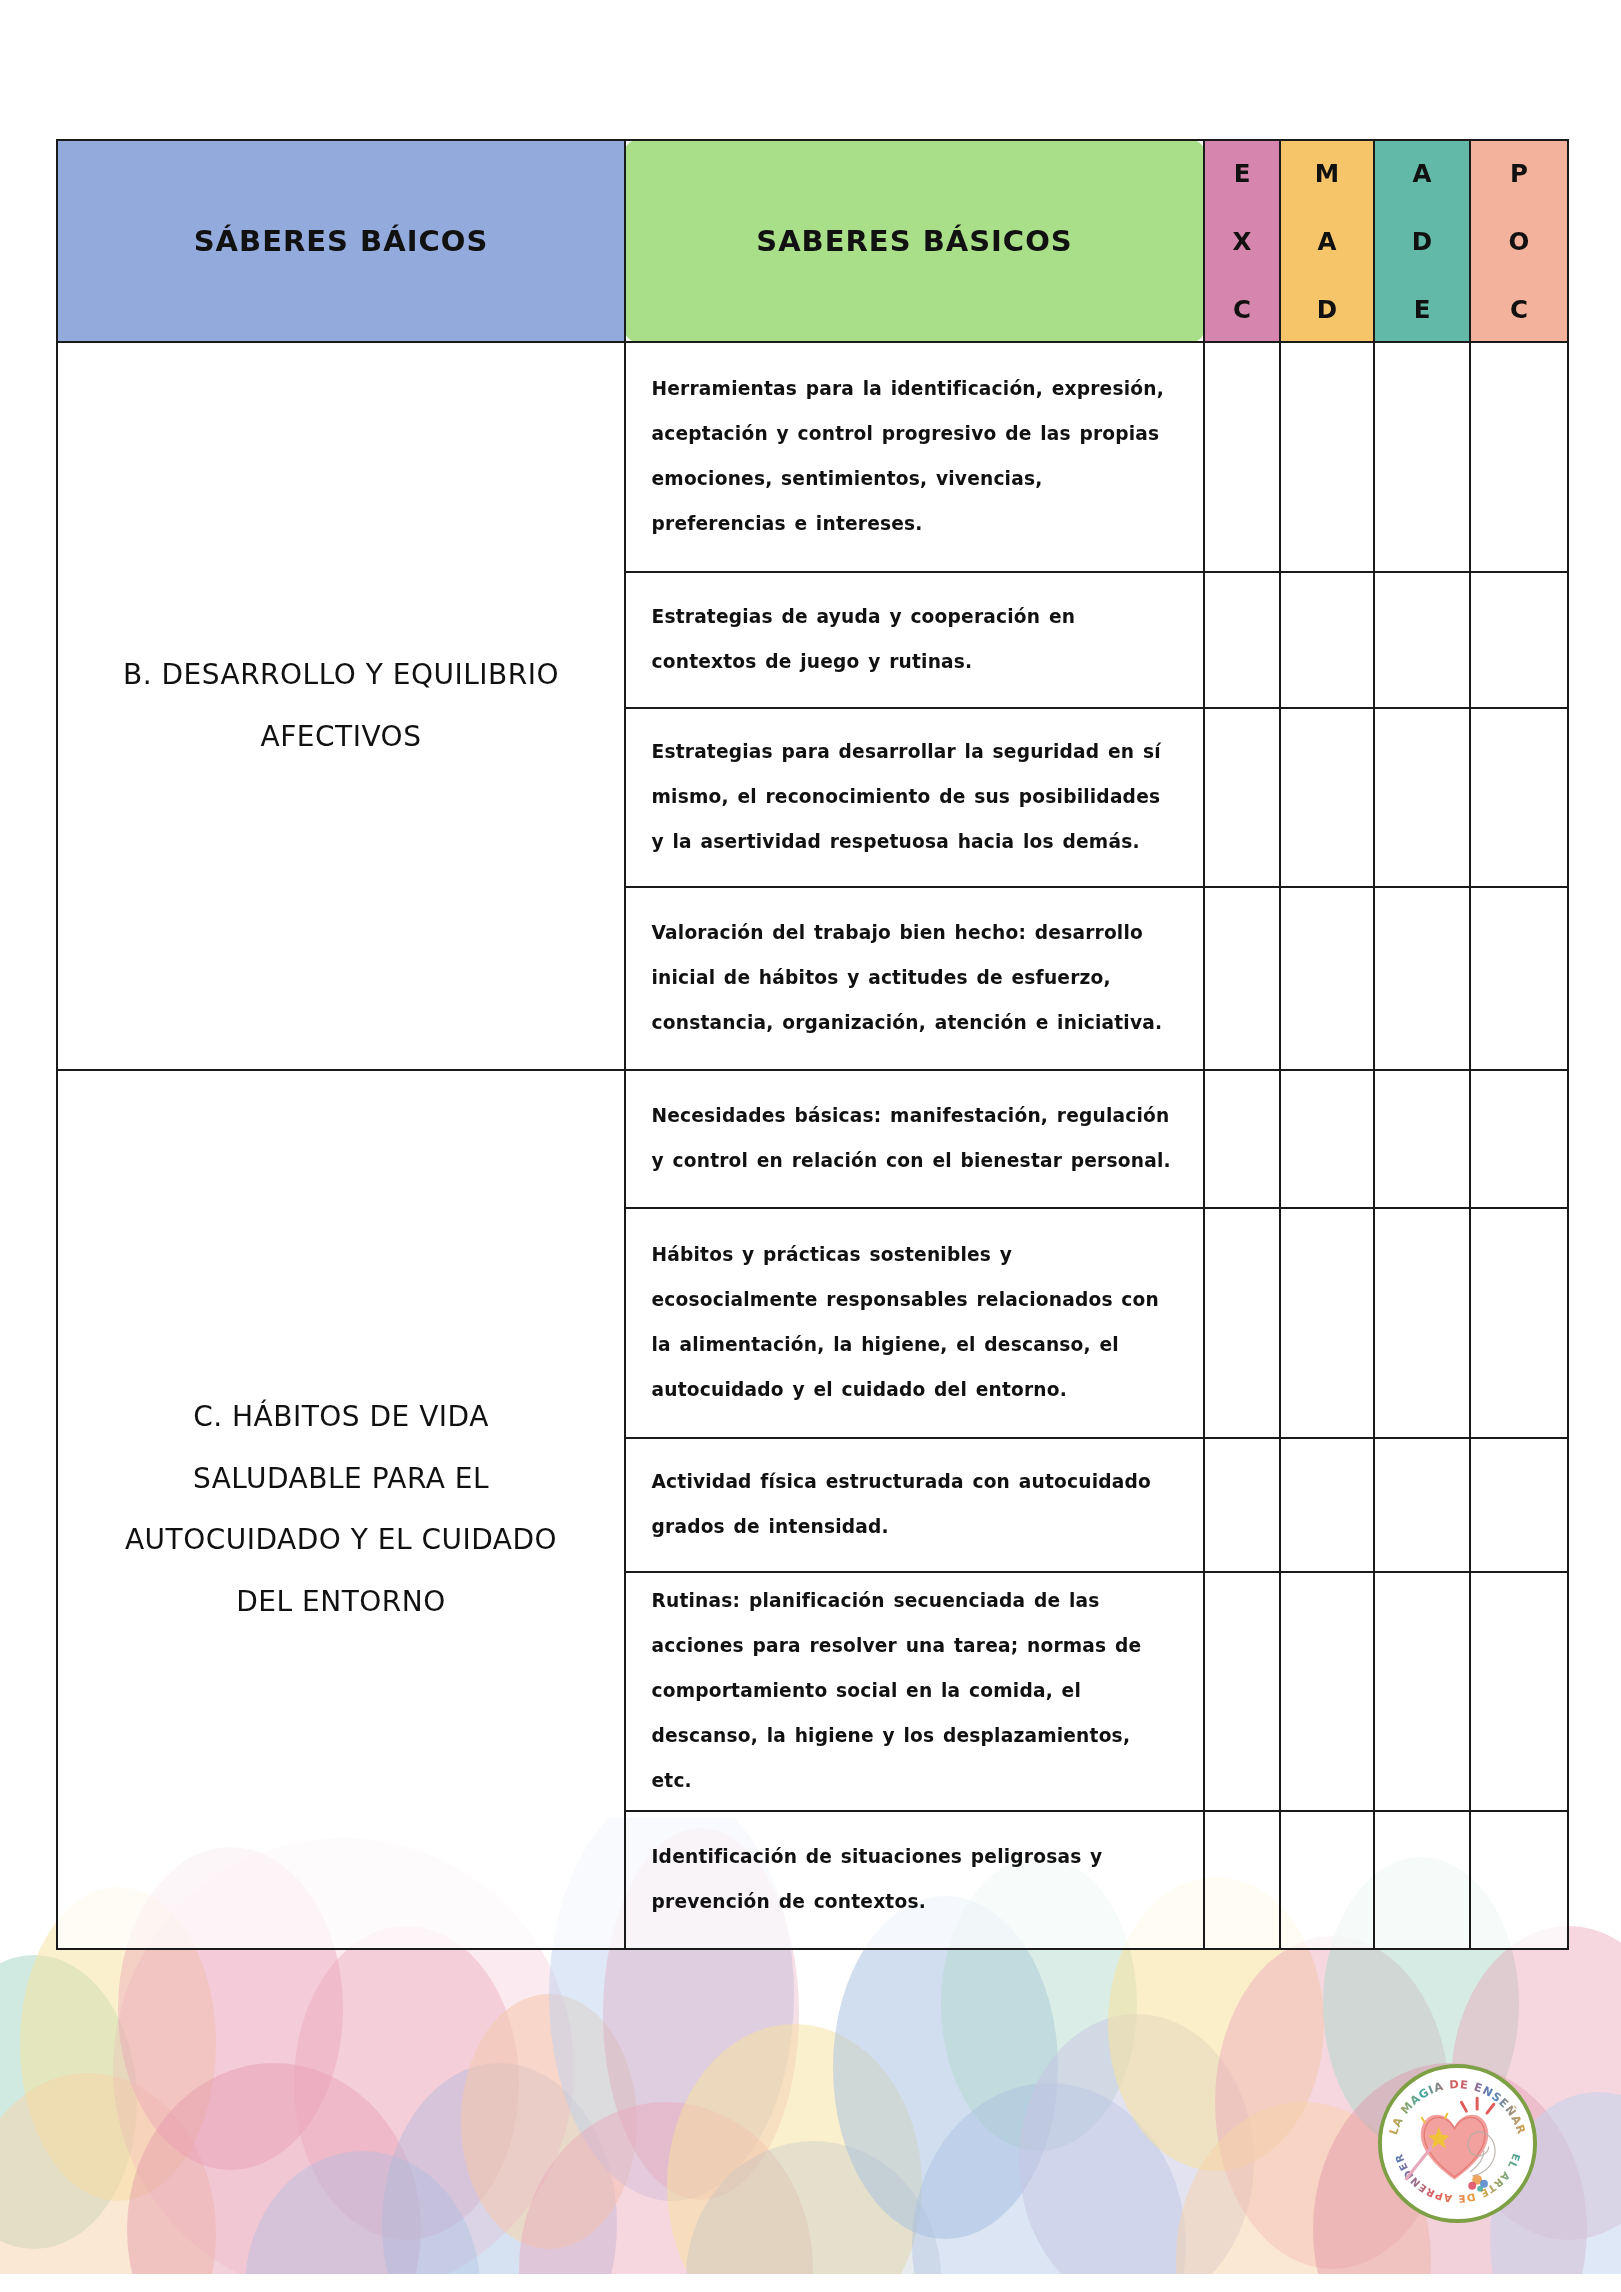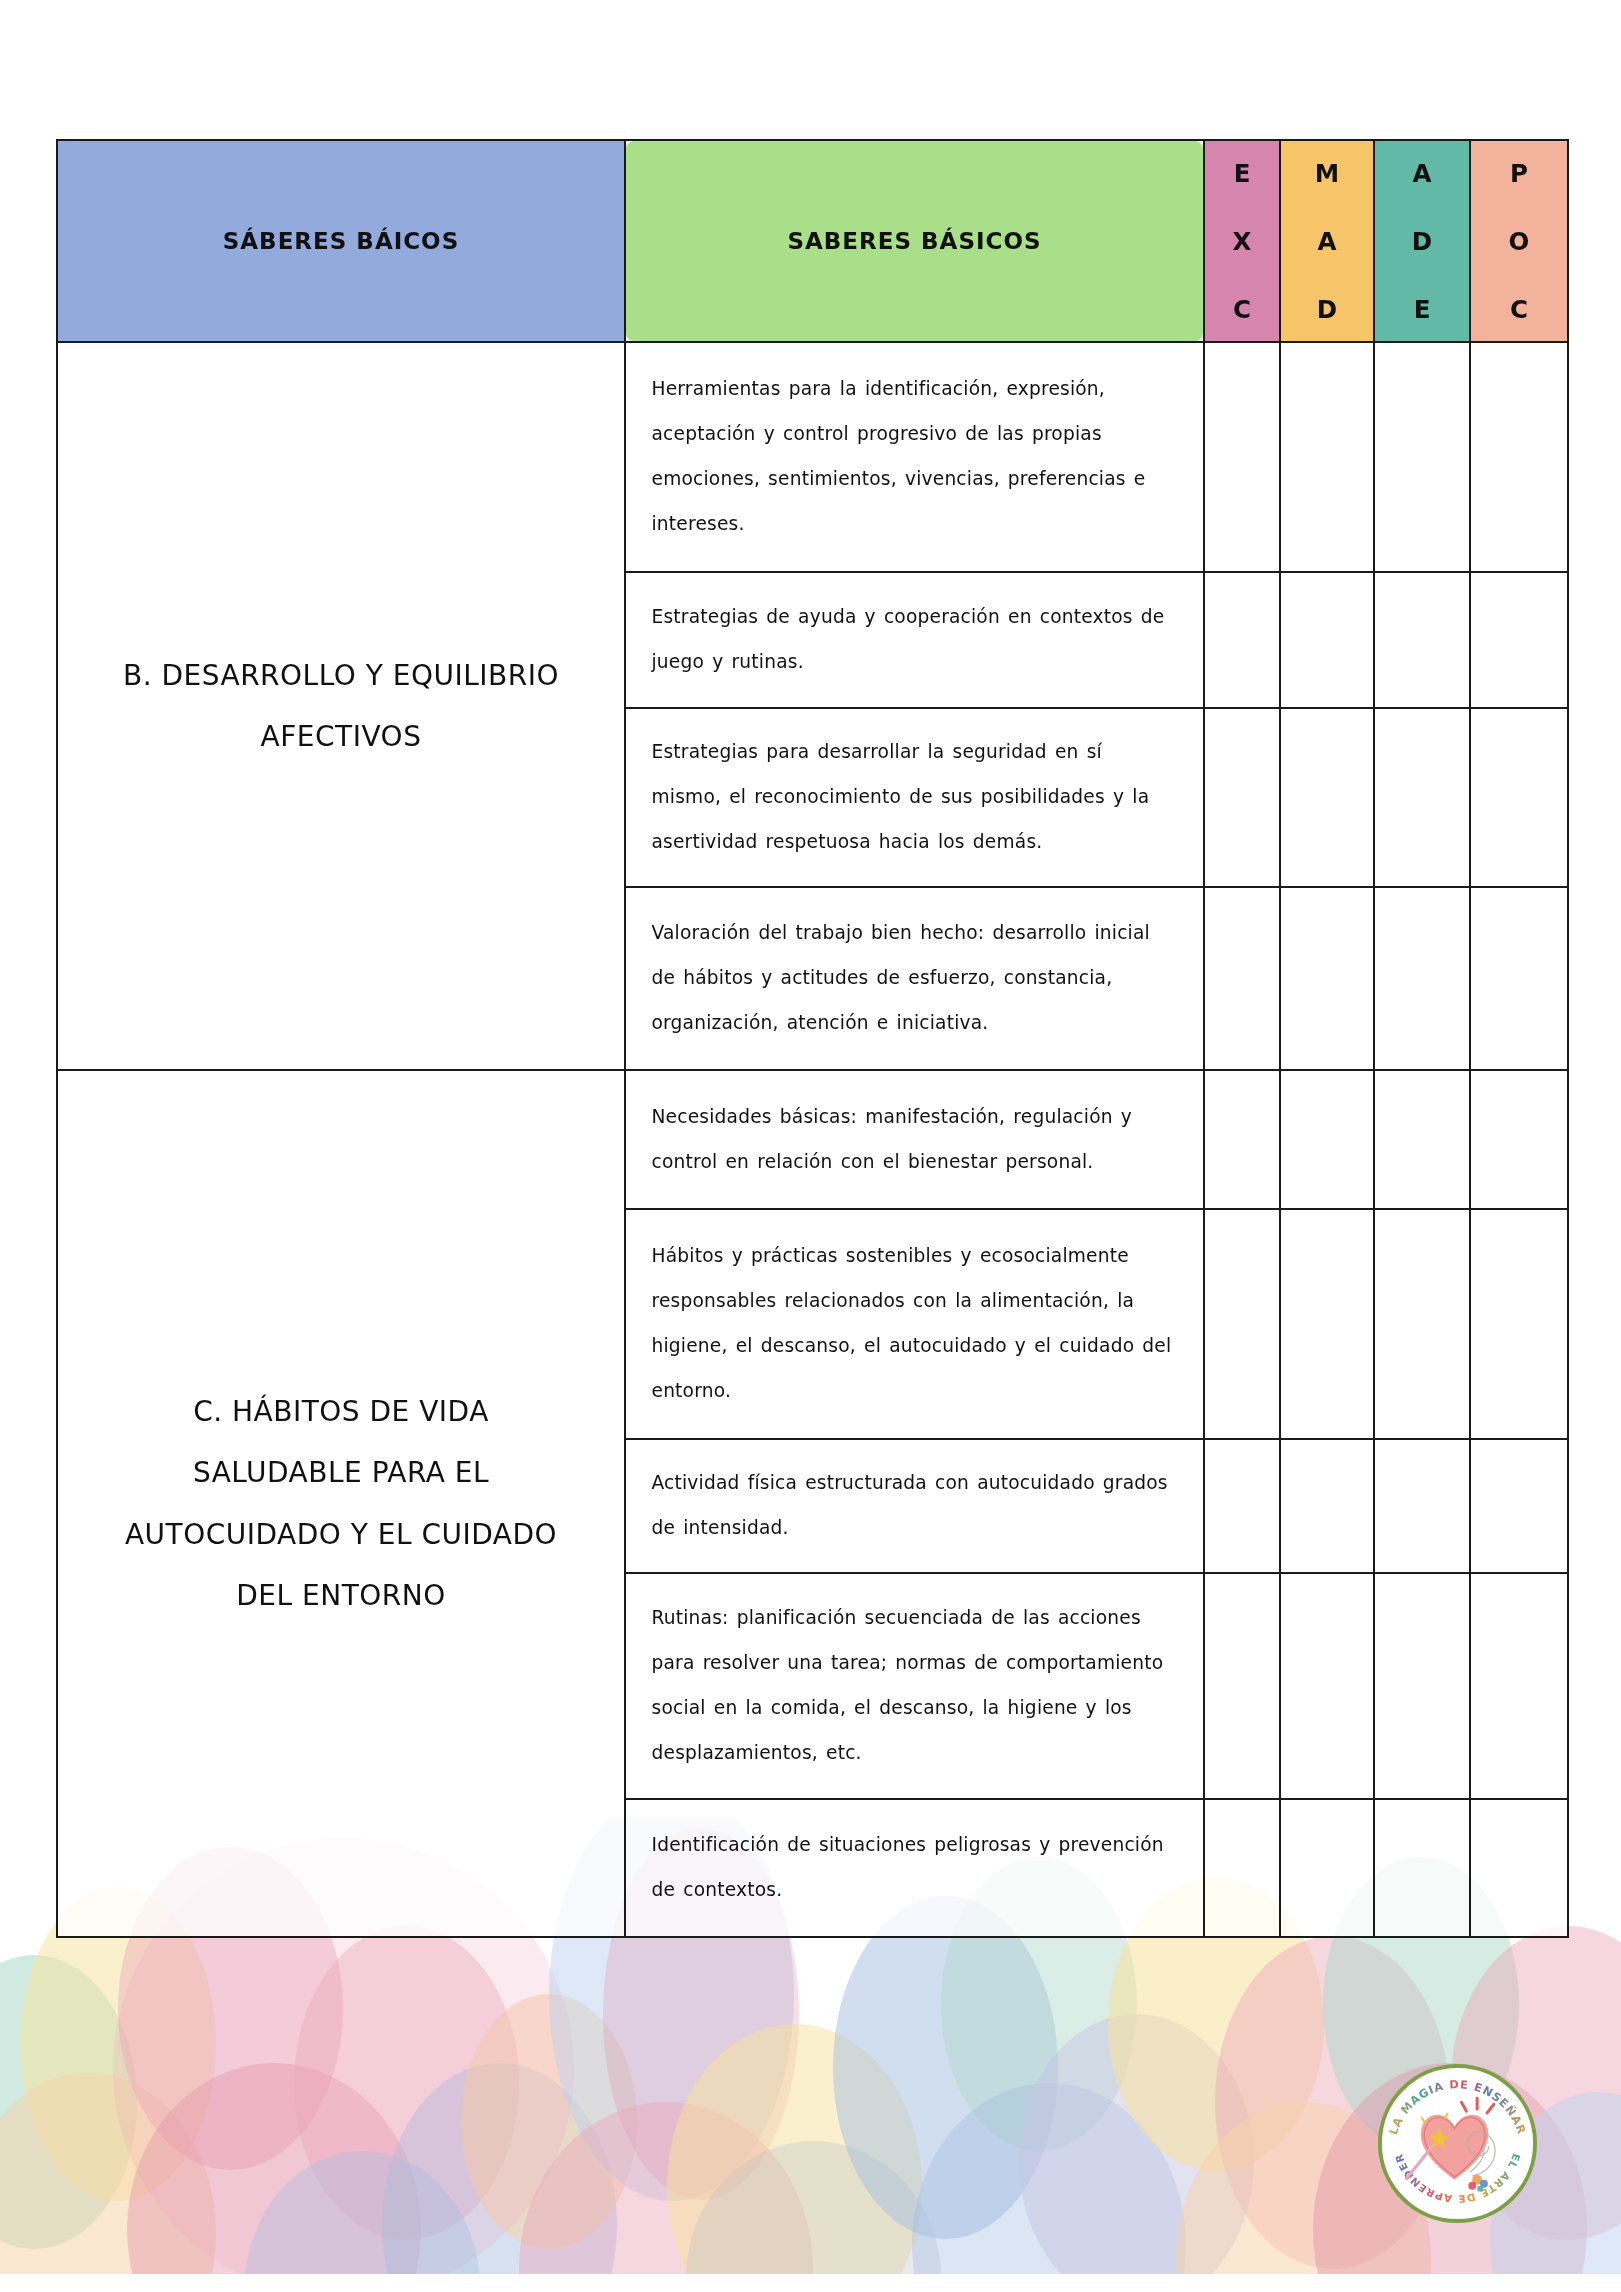--- a/index.html
+++ b/index.html
@@ -11,35 +11,36 @@
   .dot { position: absolute; border-radius: 50%; }
 
   
   table.rubric {
     position: absolute; left: 56px; top: 139px; width: 1512px; height: 1799px;
     border-collapse: collapse; table-layout: fixed; z-index: 1;
   }
   table.rubric th, table.rubric td { border: 2px solid #1a1a1a; }
   table.rubric { border: 2.9px solid #1a1a1a; }
 
-  th.main-th { font-size: 23px; font-weight: 600; letter-spacing: 1px; text-align: center; color: #111; }
+  th.main-th { font-size: 29px; font-weight: 600; letter-spacing: 1px; text-align: center; color: #111; }
   th.rating-th { vertical-align: middle; }
   .vletters { display: flex; flex-direction: column; align-items: center; justify-content: center; gap: 39px; font-size: 24.5px; font-weight: 600; color: #111; }
 
   td.section-cell {
     background: rgba(255,255,255,0.78);
     text-align: center; vertical-align: middle;
     font-size: 28px; line-height: 2.2; letter-spacing: 0.5px; color: #111;
     padding: 0 61px;
   }
   td.content-cell {
     background: rgba(255,255,255,0.78);
     vertical-align: middle; text-align: left;
     font-size: 18.6px; line-height: 2.42; word-spacing: 2px; letter-spacing: 0.2px; color: #111;
     padding: 5.9px 25.5px;
+    font-weight: bold;
   }
   td.rating-cell { background: rgba(255,255,255,0.78); }
 
   
   .logo { position: absolute; left: 1376px; top: 2062px; width: 163px; height: 163px; z-index: 2; }
   .logo svg { width: 100%; height: 100%; display: block; }
 </style>
 </head>
 <body>
 

